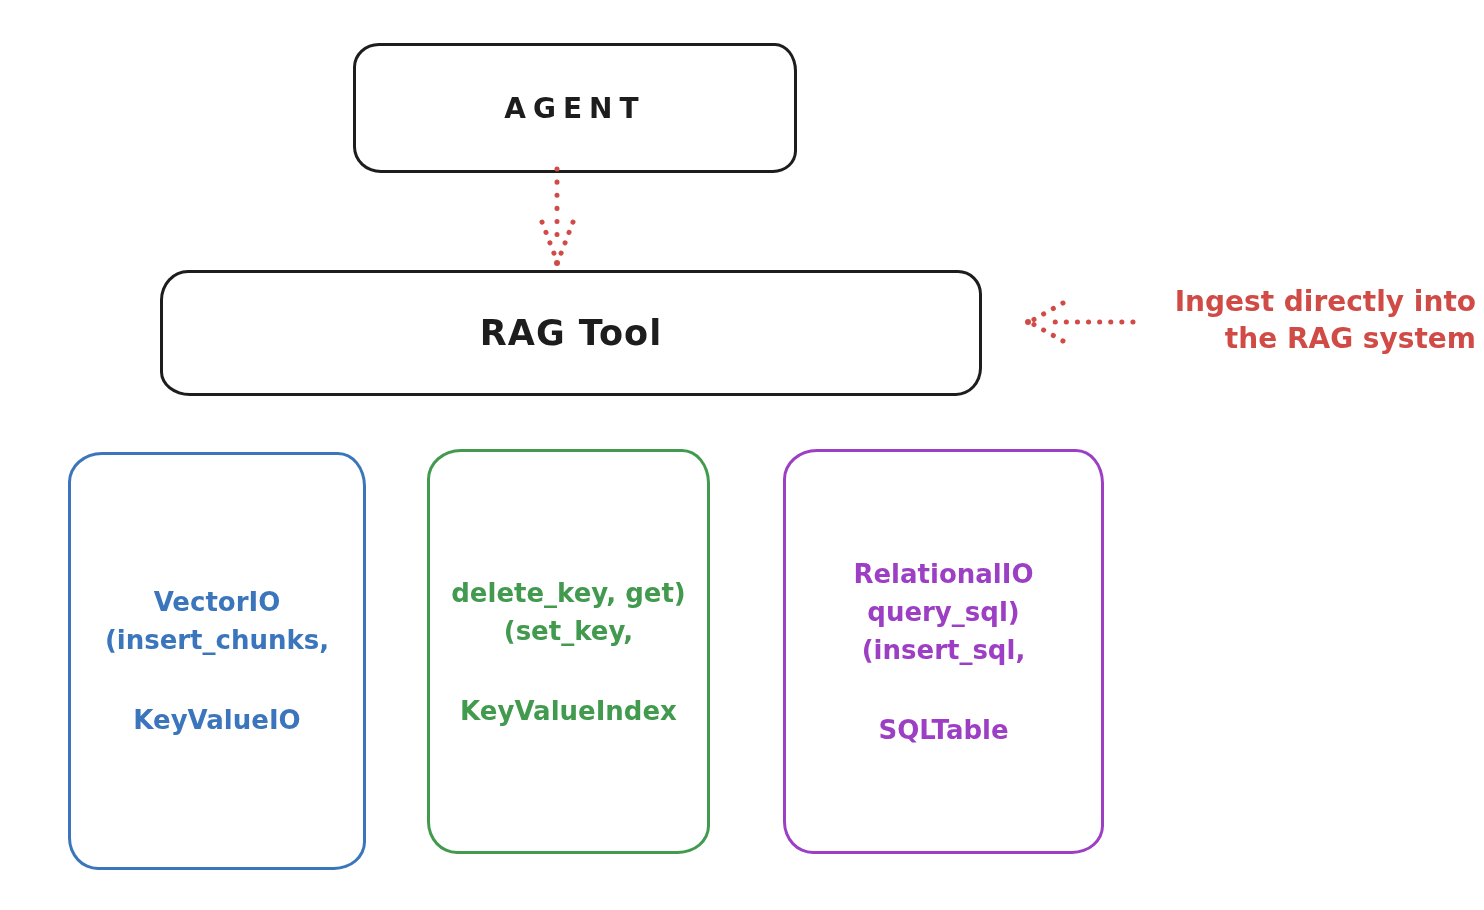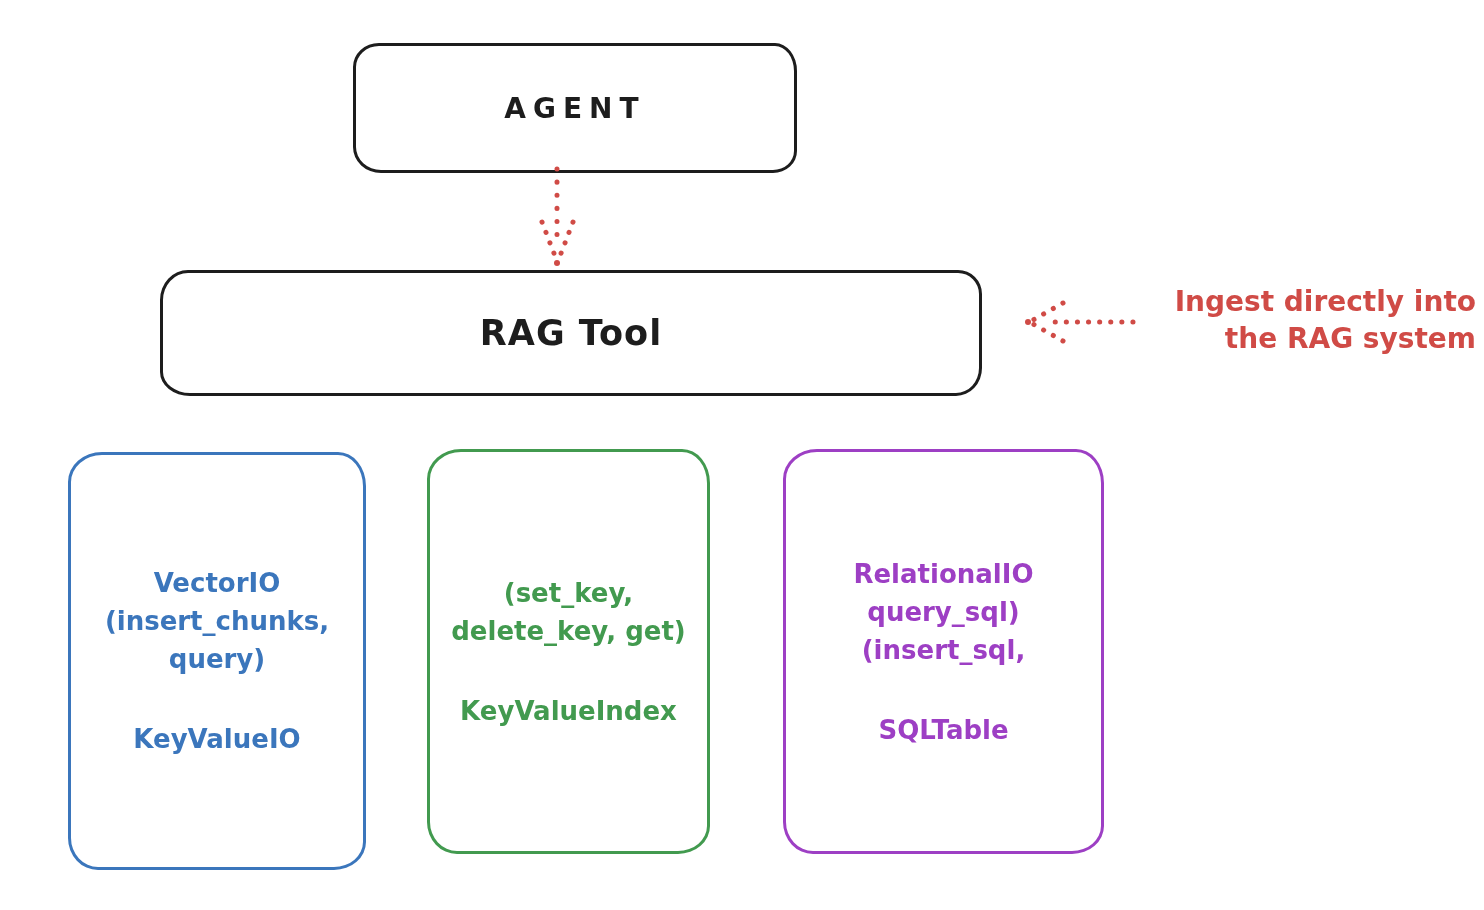--- a/index.html
+++ b/index.html
@@ -121,29 +121,28 @@
 
   <div class="annotation">
     <div>Ingest directly into</div>
     <div>the RAG system</div>
   </div>
 
   <div class="box backend-box backend-vector">
     <div class="backend-title">
       <div>VectorIO</div>
       <div>(insert_chunks,</div>
-      <div>query)</div>
     </div>
     <div class="backend-index">KeyValueIO</div>
   </div>
 
   <div class="box backend-box backend-keyvalue">
     <div class="backend-title">
+      <div>delete_key, get)</div>
       <div>(set_key,</div>
-      <div>delete_key, get)</div>
     </div>
     <div class="backend-index">KeyValueIndex</div>
   </div>
 
   <div class="box backend-box backend-relational">
     <div class="backend-title">
       <div>RelationalIO</div>
       <div>query_sql)</div>
       <div>(insert_sql,</div>
     </div>

